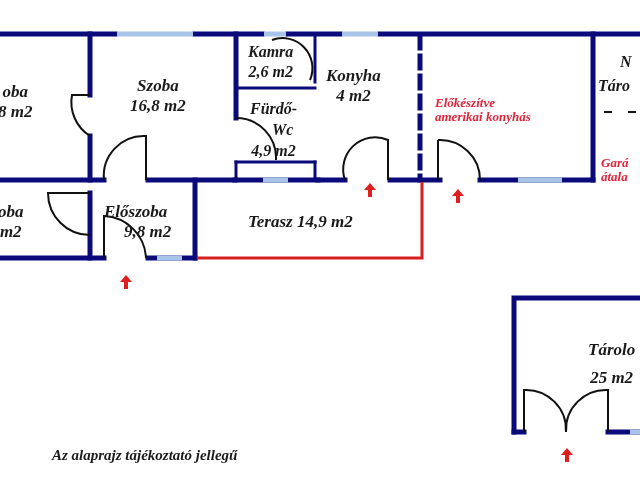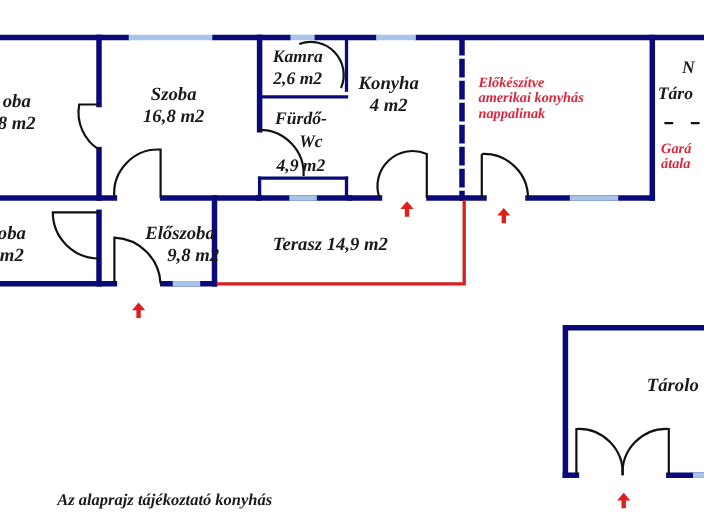--- a/index.html
+++ b/index.html
@@ -1,20 +1,20 @@
 <!DOCTYPE html>
 <html><head>
 <meta charset="utf-8">
 <style>
   html, body { margin:0; padding:0; background:#ffffff; }
   body { width:640px; height:480px; overflow:hidden; position:relative; font-family:"Liberation Serif", serif; }
   #plan { position:absolute; left:0; top:0; width:640px; height:480px; }
   .lbl { position:absolute; font-family:"Liberation Serif", serif; font-style:italic; font-weight:bold; color:#1a1a1a; font-size:17px; line-height:20px; white-space:nowrap; text-align:center; }
   .lbl.sm { font-size:16px; }
-  .red { color:#e0243a; font-size:13px; line-height:14px; font-weight:bold; text-align:left; }
+  .red { color:#e0243a; font-size:13px; line-height:14px; font-weight:bold; text-align:left;margin-top:28px; }
   .note { position:absolute; left:52px; top:447px; font-family:"Liberation Serif", serif; font-style:italic; font-weight:bold; font-size:15px; color:#1a1a1a; white-space:nowrap; }
 </style>
 </head>
 <body>
 
 <svg id="plan" viewBox="0 0 640 480" xmlns="http://www.w3.org/2000/svg">
 
   <g stroke="#0a0a7a" stroke-width="5" fill="none" stroke-linecap="square">
     <line x1="0" y1="34" x2="115" y2="34"></line>
     <line x1="195" y1="34" x2="262" y2="34"></line>
@@ -105,38 +105,38 @@
   <div>4,9 m2</div>
 </div>
 <div class="lbl" style="left:326px;top:66px;">
   <div>Konyha</div>
   <div>4 m2</div>
 </div>
 <div class="lbl" style="left:-2px;top:202px;">
   <div>oba</div>
   <div>m2</div>
 </div>
-<div class="lbl" style="left:100px;top:202px;margin-left:28px;">
+<div class="lbl" style="left:100px;top:202px;">
   <div>Előszoba</div>
   <div style="padding-left:24px;text-align:right;">9,8 m2</div>
 </div>
 <div class="lbl" style="left:248px;top:212px;">
   <div>Terasz 14,9 m2</div>
 </div>
 <div class="lbl sm" style="left:598px;top:50px;text-align:left;line-height:24px;">
   <div style="padding-left:22px;">N</div>
   <div>Táro</div>
 </div>
 <div class="lbl" style="left:588px;top:336px;text-align:center;line-height:28px;">
   <div>Tárolo</div>
+  <div>25 m2</div>
 </div>
 
 <div class="lbl red" style="left:435px;top:68px;">
   <div>Előkészítve</div>
   <div>amerikai konyhás</div>
-  <div>nappalinak</div>
 </div>
 <div class="lbl red" style="left:601px;top:128px;">
   <div>Gará</div>
   <div>átala</div>
 </div>
 
-<div class="note">Az alaprajz tájékoztató konyhás</div>
+<div class="note">Az alaprajz tájékoztató jellegű</div>
 
 </body></html>

